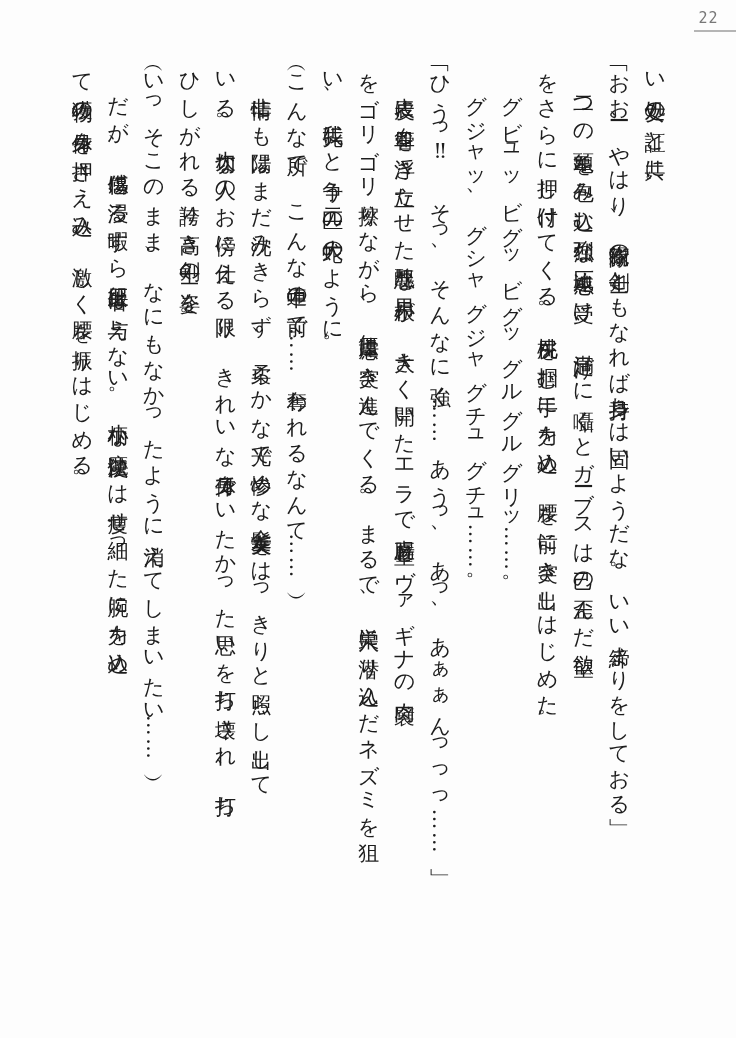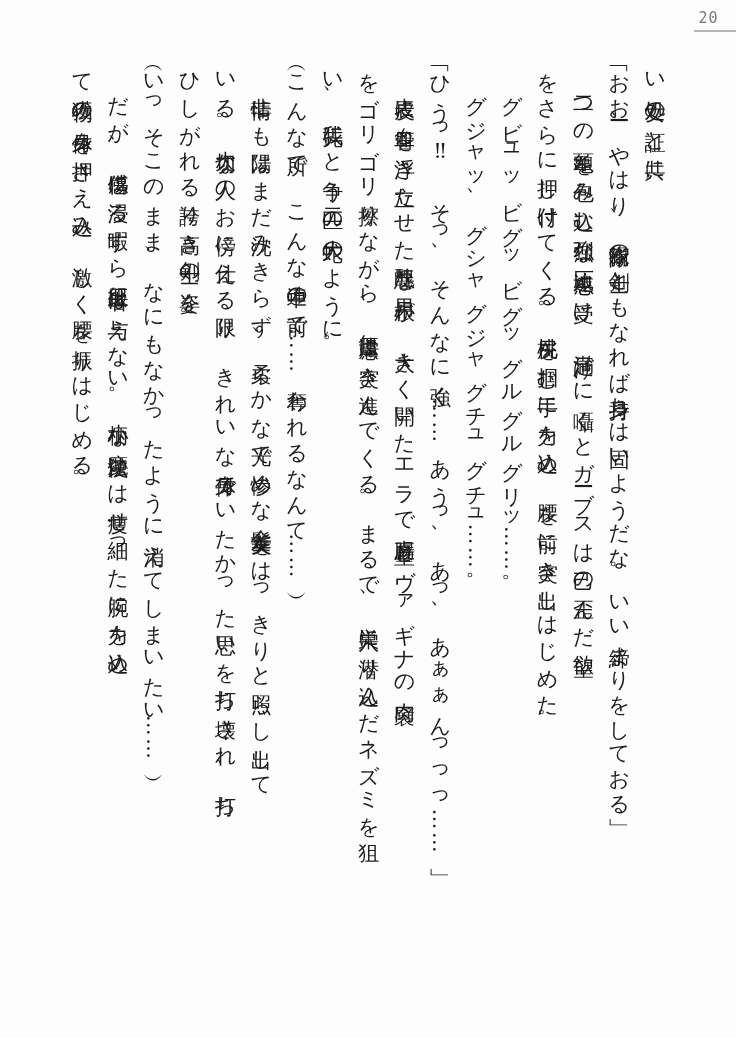--- a/index.html
+++ b/index.html
@@ -53,21 +53,21 @@
     height: 100%;
   }
   .line.indent { text-indent: 23px; }
   .line.tight { letter-spacing: 0.9px; }
 </style>
 </head>
 <body>
 
 <div class="book-page">
   <div class="page-number-wrap">
-    <span class="page-number">20</span>
+    <span class="page-number">22</span>
   </div>
   <div class="text-columns">
       <p class="line">い処女の証と共に。</p>
       <p class="line tight">「おおー、やはり、親衛隊の剣士ともなれば身持ちは固いようだな。いい締まりをしておる」</p>
       <p class="line indent">二つの亀頭を包み込む強烈な圧迫感を受け、満足げに囁くとガーブスは己の歪んだ欲望</p>
       <p class="line">をさらに押し付けてくる。桃尻を掴む手に力を込め、腰を前に突き出しはじめた。</p>
       <p class="line indent">グビュッビグッビグッグルグルグリッ……。</p>
       <p class="line indent">グジャッ、グシャグジャグチュグチュ……。</p>
       <p class="line">「ひうっ‼　そっ、そんなに強く……あうっ、あっ、あぁぁんっっっ……」</p>
       <p class="line indent">表皮に血管を浮き立たせた醜悪な男根が、大きく開いたエラで直腸壁とヴァギナの肉襞</p>

